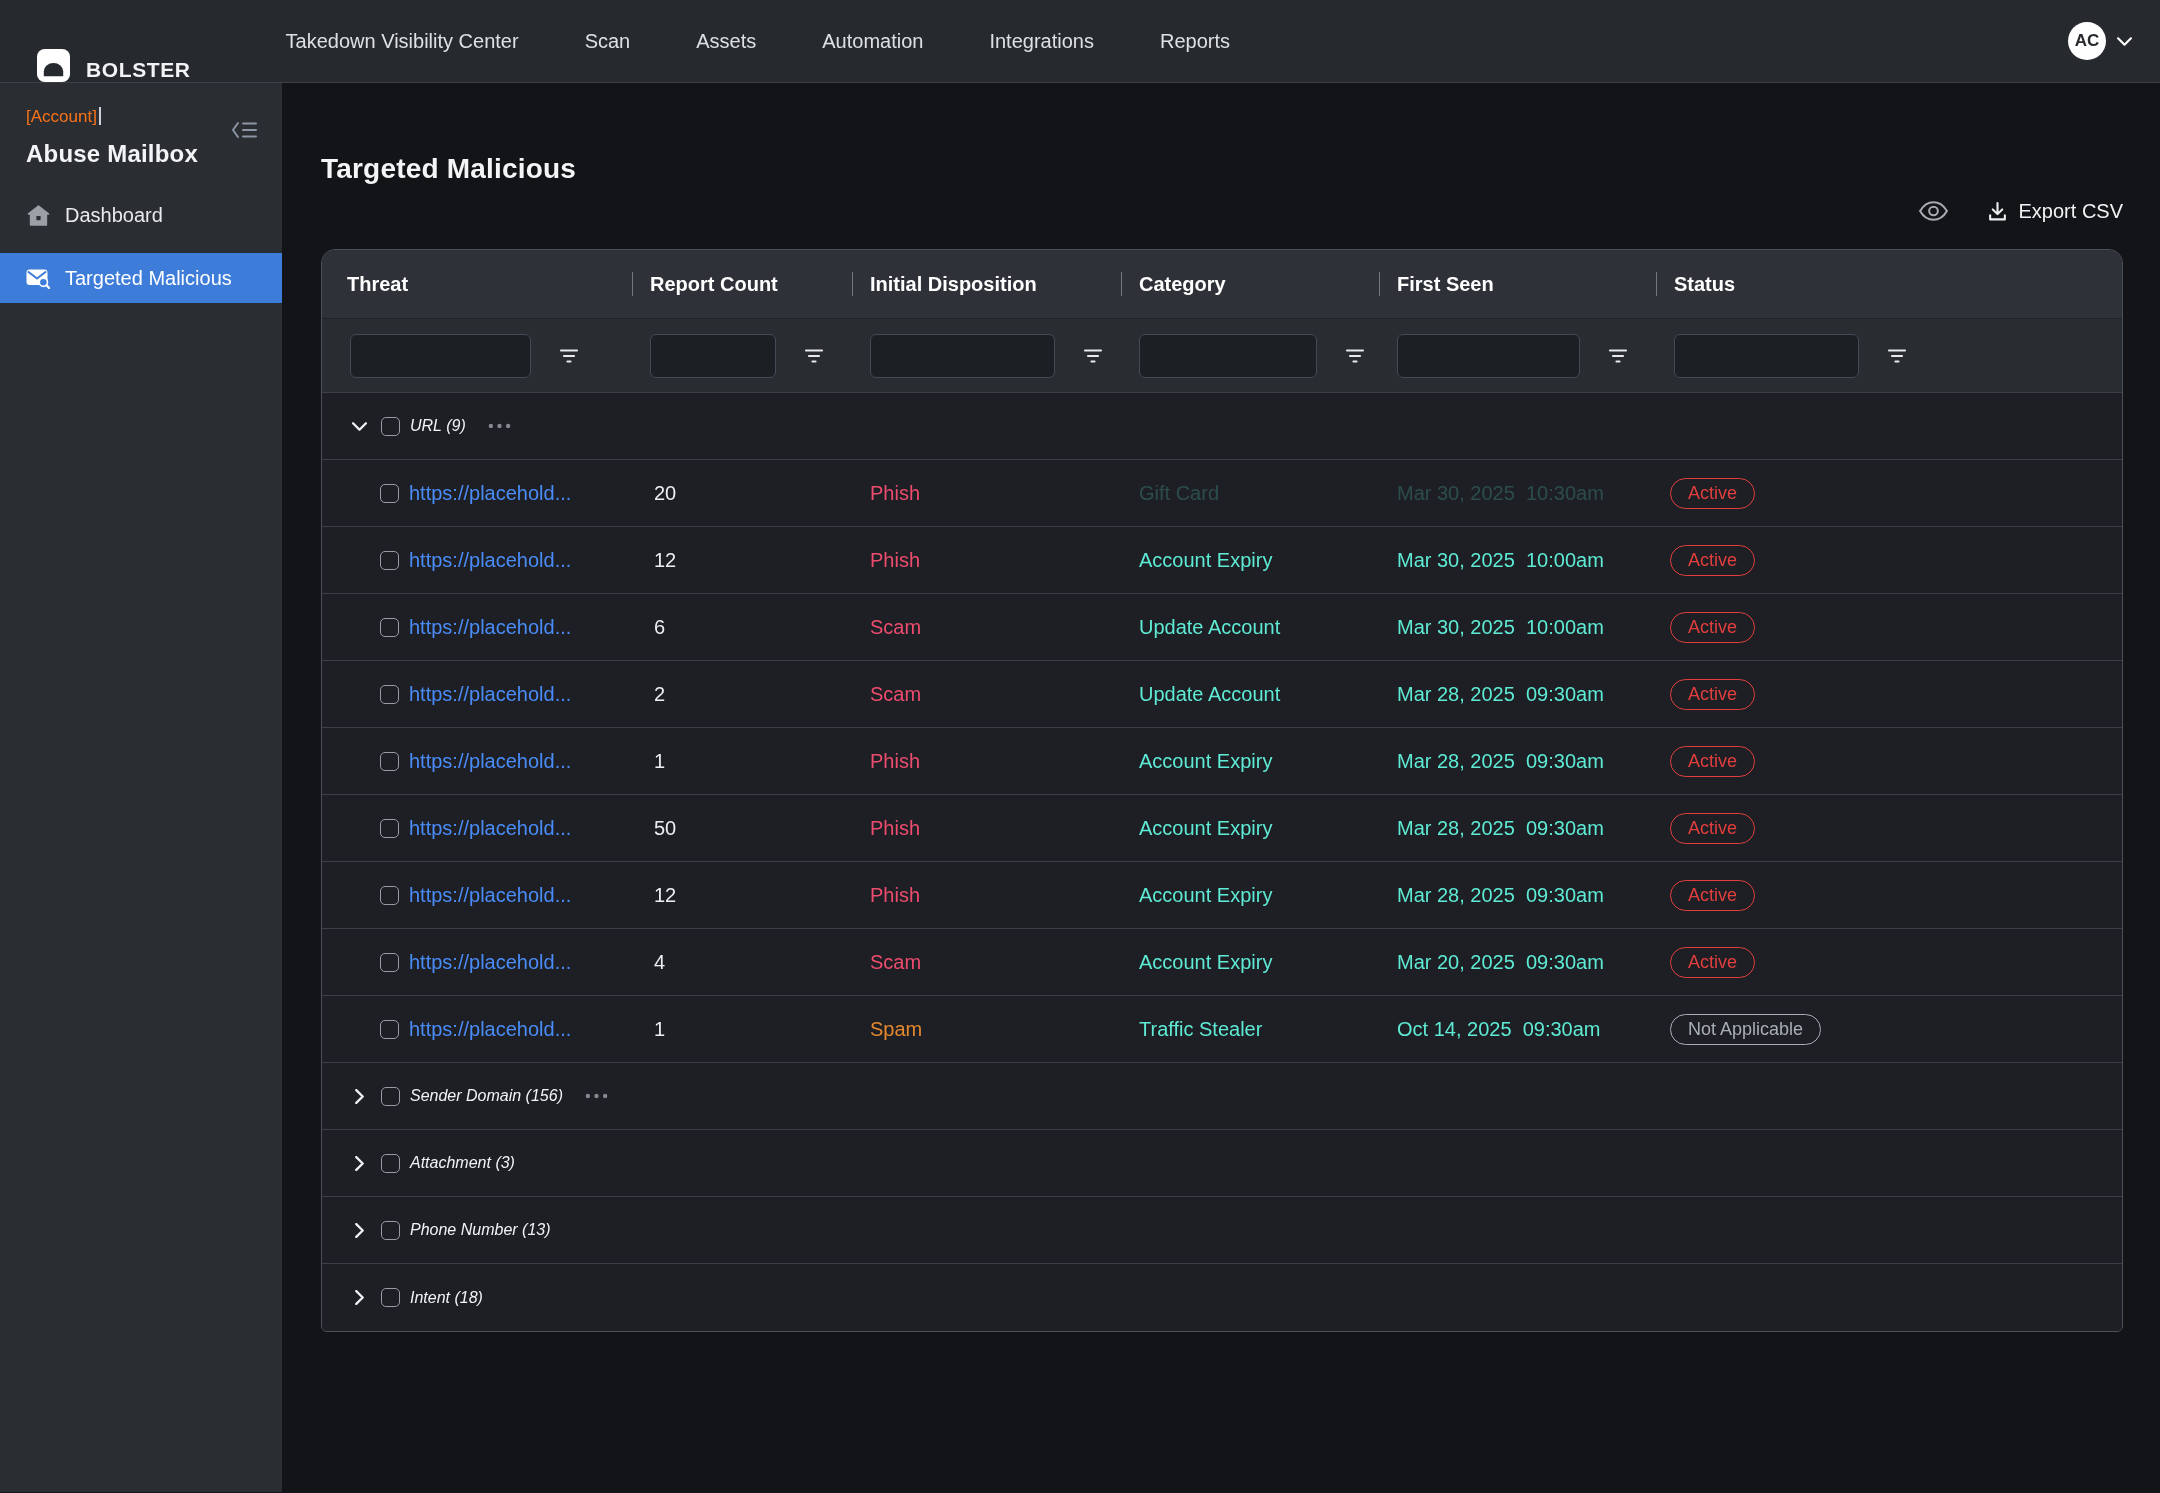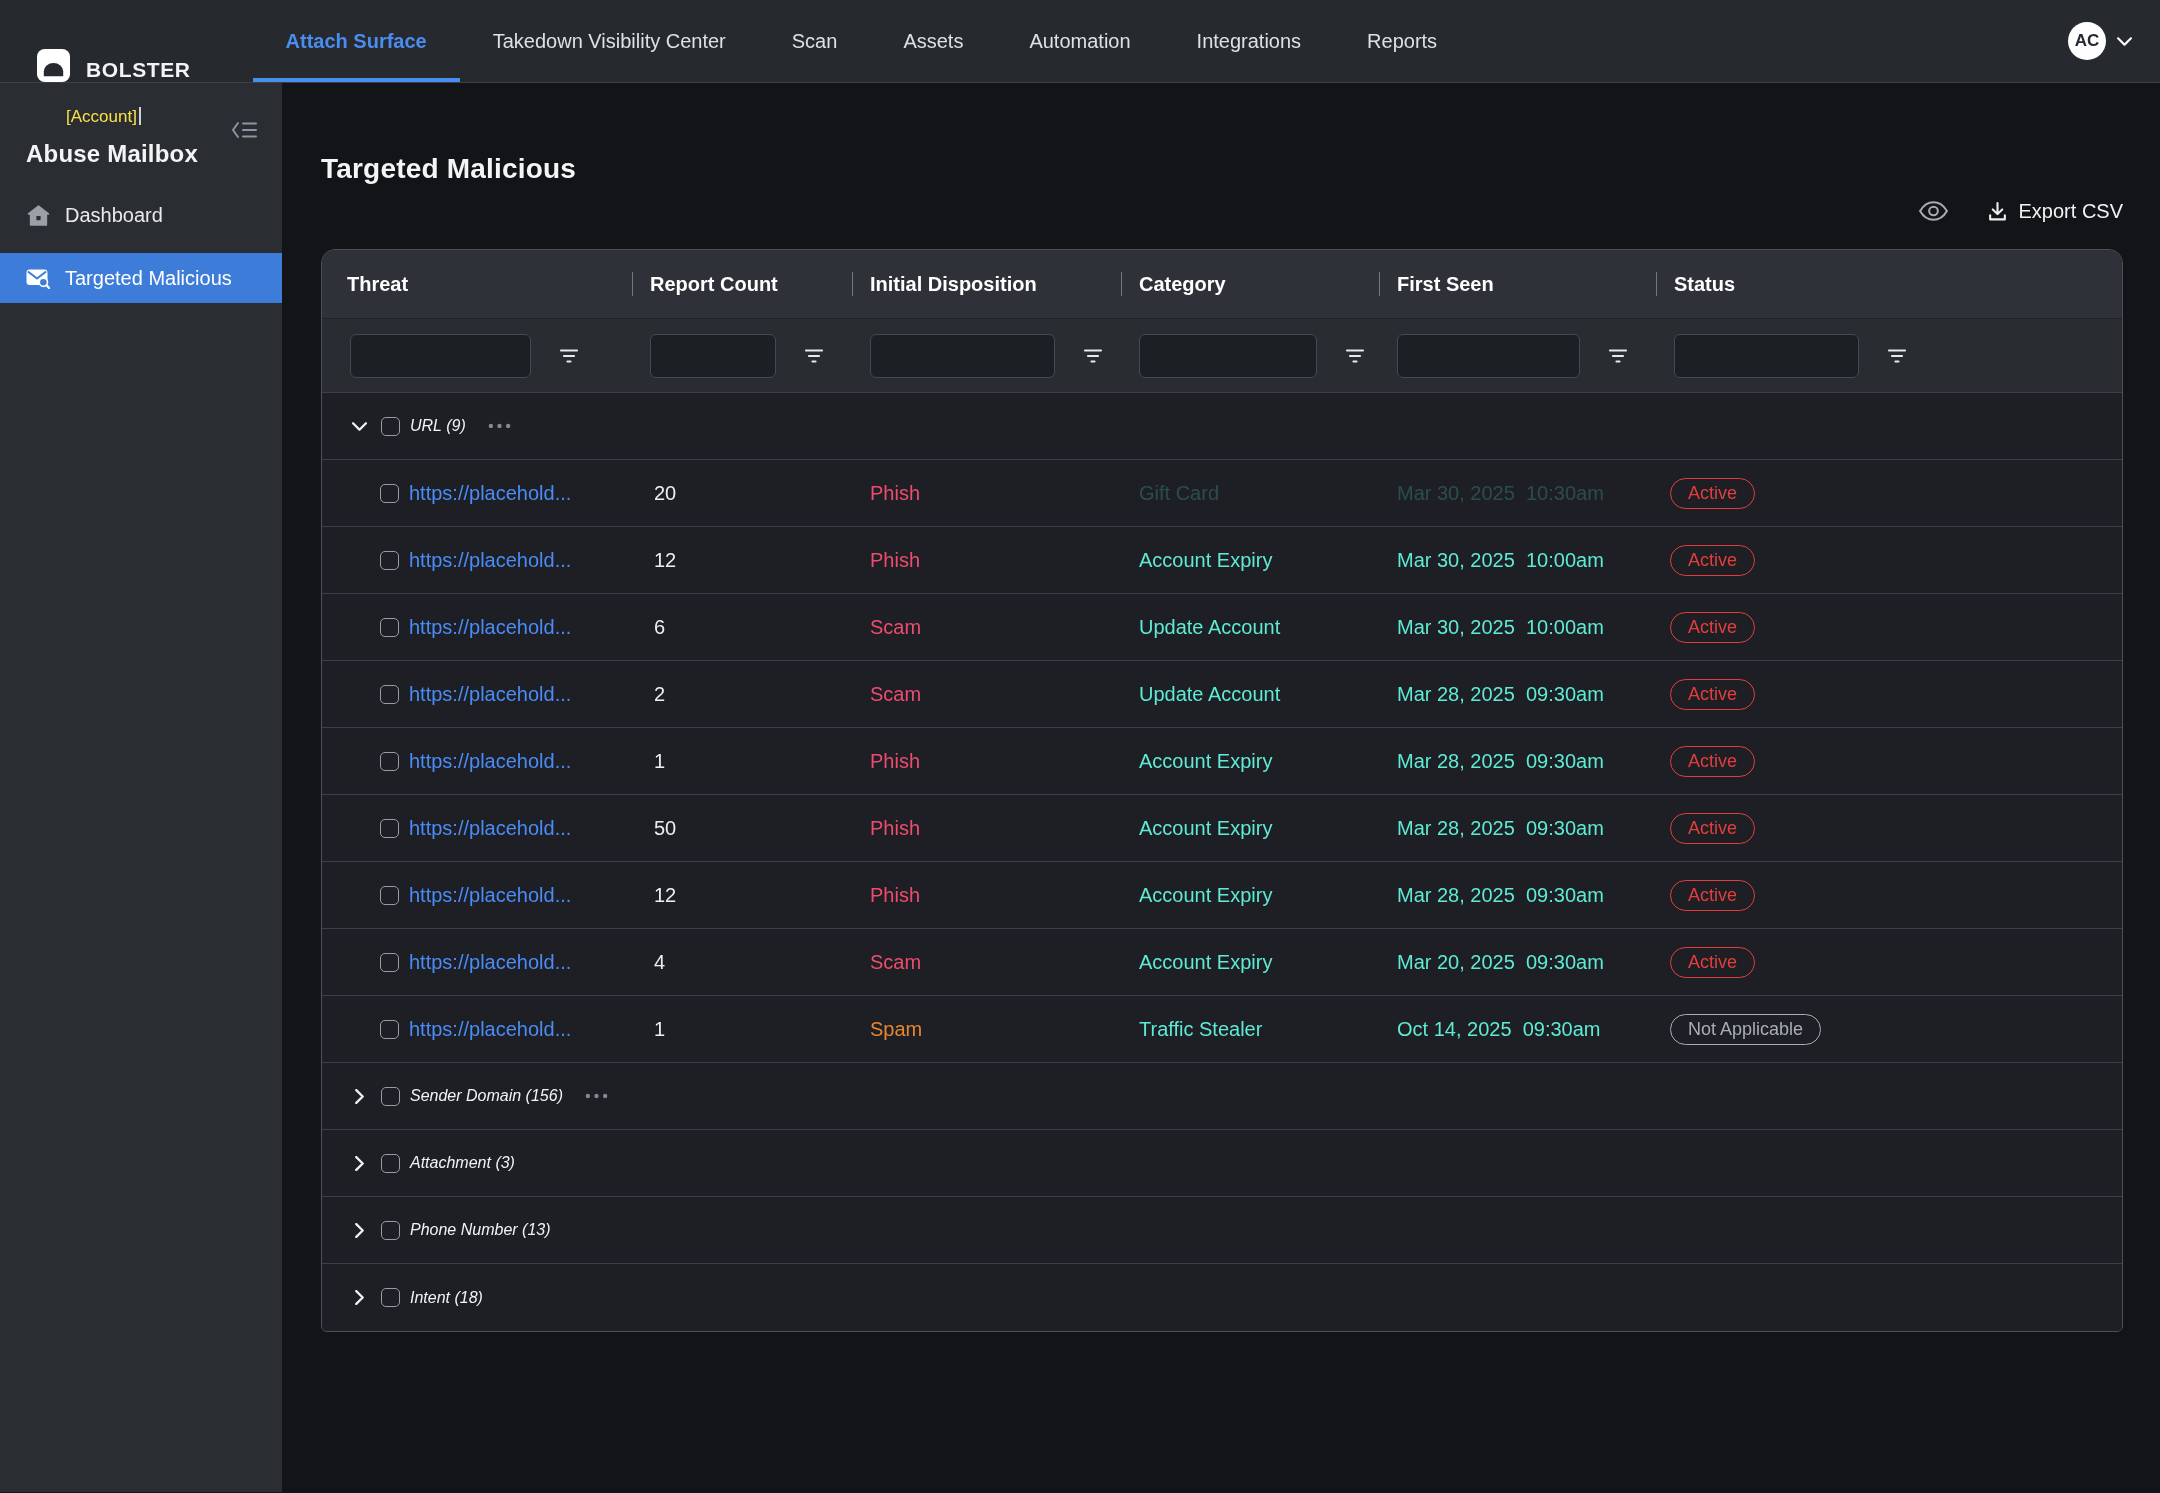--- a/index.html
+++ b/index.html
@@ -17,21 +17,21 @@
   .tab { display:flex; align-items:center; padding:4px 33px 0 33px; font-size:20px; font-weight:500; color:#dde0e4; border-bottom:4px solid transparent; cursor:pointer; white-space:nowrap; }
   .tab.active { font-weight:700; }
   .user { display:flex; align-items:center; margin-left:auto; margin-right:28px; cursor:pointer; }
   .avatar { width:38px; height:38px; border-radius:50%; background:#ffffff; color:#26292e; font-size:17px; font-weight:700; display:inline-flex; align-items:center; justify-content:center; }
   .user .chev { margin-left:11px; display:inline-flex; }
 
   
   .shell { display:flex; height:1409px; }
   .sidebar { width:282px; background:#2a2d32; flex:none; position:relative; }
   .account { padding:24px 24px 0 26px; position:relative; }
-  .account-label { font-size:17px; color:#fde047; display:inline-block;margin-left:40px; }
+  .account-label { font-size:17px; color:#f97316; display:inline-block; }
   .text-cursor { display:inline-block; width:2px; height:18px; background:#cdd2d8; margin-left:2px; vertical-align:-3px; }
   .account-name { margin-top:13px; font-size:24px; font-weight:600; color:#f3f4f6; letter-spacing:.2px; }
   .collapse-btn { position:absolute; right:24px; top:36px; cursor:pointer; display:inline-flex; }
   .side-nav { margin-top:22px; }
   .side-item { display:flex; align-items:center; height:50px; padding-left:26px; gap:15px; font-size:20px; font-weight:500; color:#e8eaec; cursor:pointer; margin-bottom:13px; }
   .side-item .ic { width:24px; height:22px; display:inline-flex; align-items:center; justify-content:center; }
   .side-item.active { color:#ffffff; }
 
   
   .main { flex:1; padding:0 37px 0 39px; background:#131418; }
@@ -80,21 +80,20 @@
     <div class="brand">
       <span class="logo">
         <svg viewBox="0 0 34 34">
             <rect x="0" y="0" width="34" height="34" rx="8" fill="#ffffff"></rect>
             <path d="M7 28 v-5 a10 8.6 0 0 1 20 0 v5 Z" fill="#26292e"></path>
           </svg>
       </span>
       <span class="brand-name">BOLSTER</span>
     </div>
     <nav class="tabs" id="nav-tabs">
-        <div class="tab active" style="color: rgb(74, 141, 240); border-bottom-color: rgb(74, 141, 240);">Attach Surface</div>
         <div class="tab">Takedown Visibility Center</div>
         <div class="tab">Scan</div>
         <div class="tab">Assets</div>
         <div class="tab">Automation</div>
         <div class="tab">Integrations</div>
         <div class="tab">Reports</div>
       </nav>
     <div class="user">
       <span class="avatar">AC</span>
       <span class="chev">

